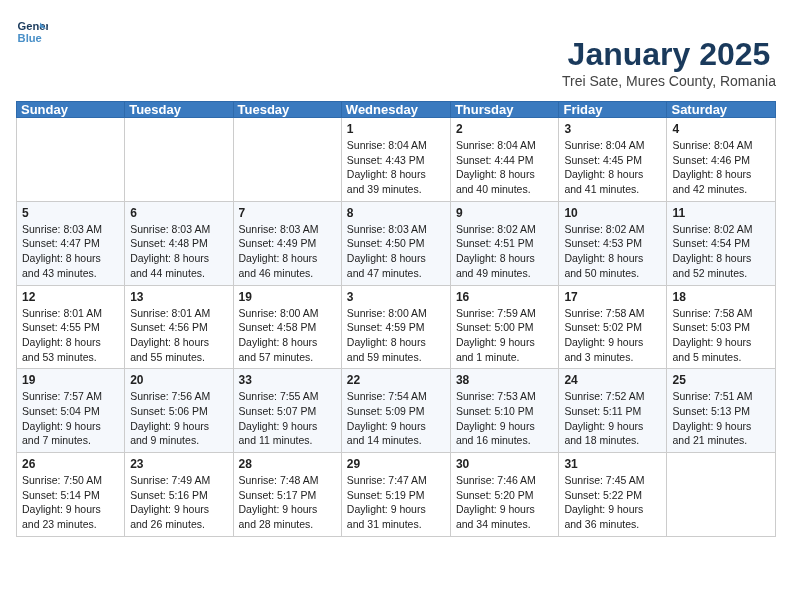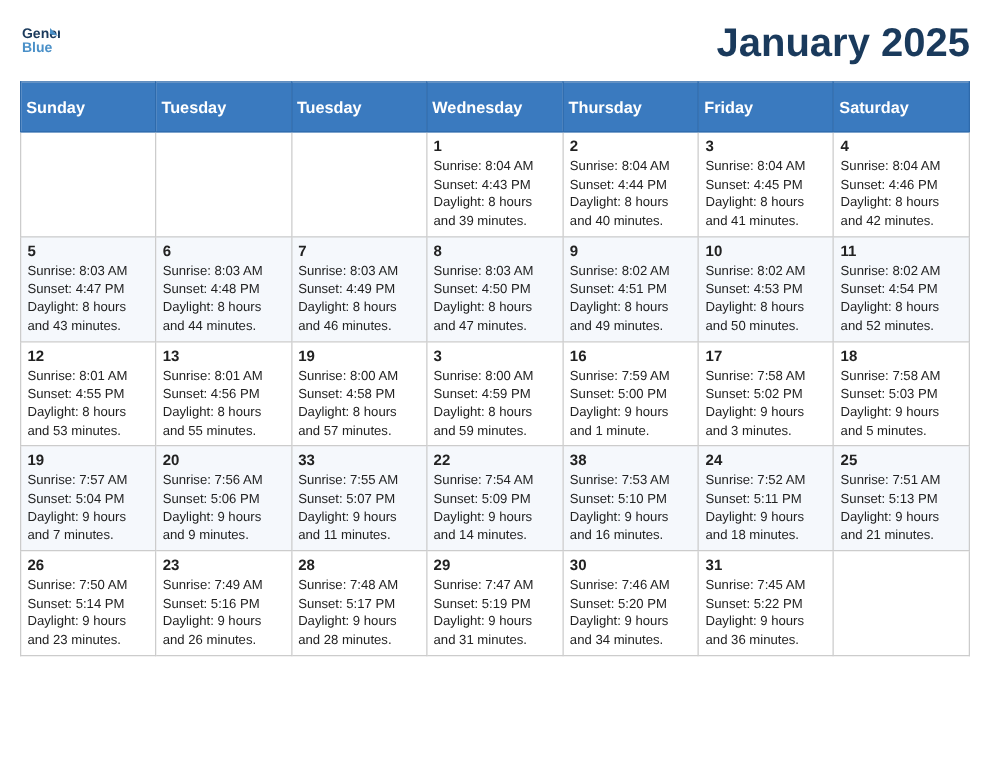--- a/index.html
+++ b/index.html
@@ -20,40 +20,41 @@
       display: flex;
       align-items: center;
       gap: 4px;
     }
     .logo-icon {
       width: 32px;
       height: 32px;
     }
     .title-block {
       text-align: center;
+      margin-top: 20px;
     }
     .month-title {
       font-size: 32px;
       font-weight: bold;
       color: #1a3a5c;
     }
     .location {
       font-size: 14px;
       color: #444;
     }
     .calendar {
       width: 100%;
       border-collapse: collapse;
       border: 1px solid #ccc;
     }
     .calendar th {
       background: #3a7abf;
       color: #fff;
       font-size: 13px;
-      padding: 12px 4px;
+      padding: 0 4px;
       text-align: left;
       border: 1px solid #2e6aab;
       font-weight: bold;
     }
     .calendar td {
       vertical-align: top;
       border: 1px solid #ccc;
       padding: 4px 5px;
       width: 110px;
       min-height: 90px;
@@ -84,20 +85,21 @@
 <div class="header">
   <div class="logo">
     <svg class="logo-icon" viewBox="0 0 40 40" xmlns="http://www.w3.org/2000/svg">
       <text x="2" y="18" font-size="14" font-weight="bold" fill="#1a3a5c" font-family="Arial">General</text>
       <text x="2" y="32" font-size="14" font-weight="bold" fill="#4a90c8" font-family="Arial">Blue</text>
       <polygon points="30,8 38,16 30,14" fill="#4a90c8"></polygon>
     </svg>
   </div>
   <div class="title-block">
     <div class="month-title">January 2025</div>
+    <div class="location">Trei Sate, Mures County, Romania</div>
   </div>
 </div>
 
 <table class="calendar">
   <thead>
     <tr>
     <th>Sunday</th>
         <th>Tuesday</th>
         <th>Tuesday</th>
         <th>Wednesday</th>

